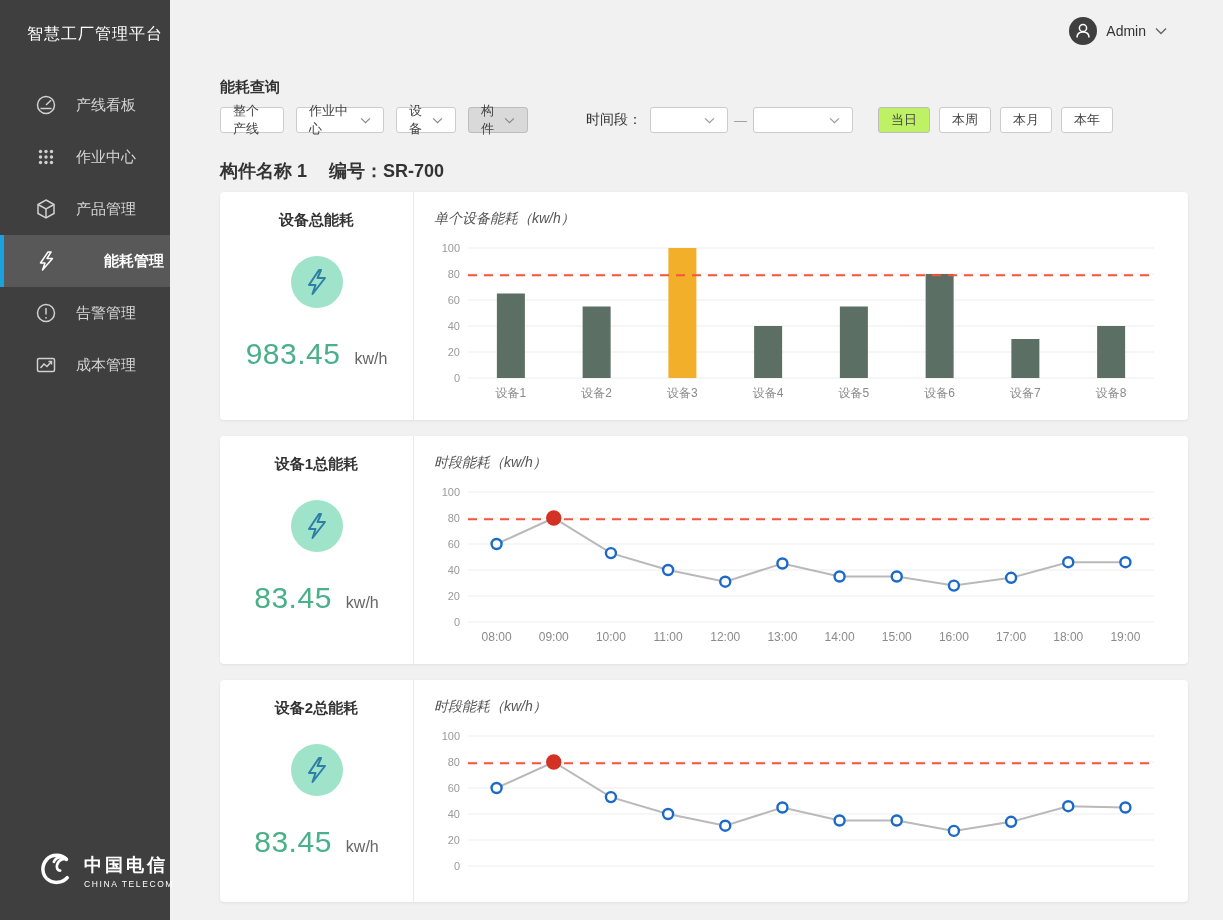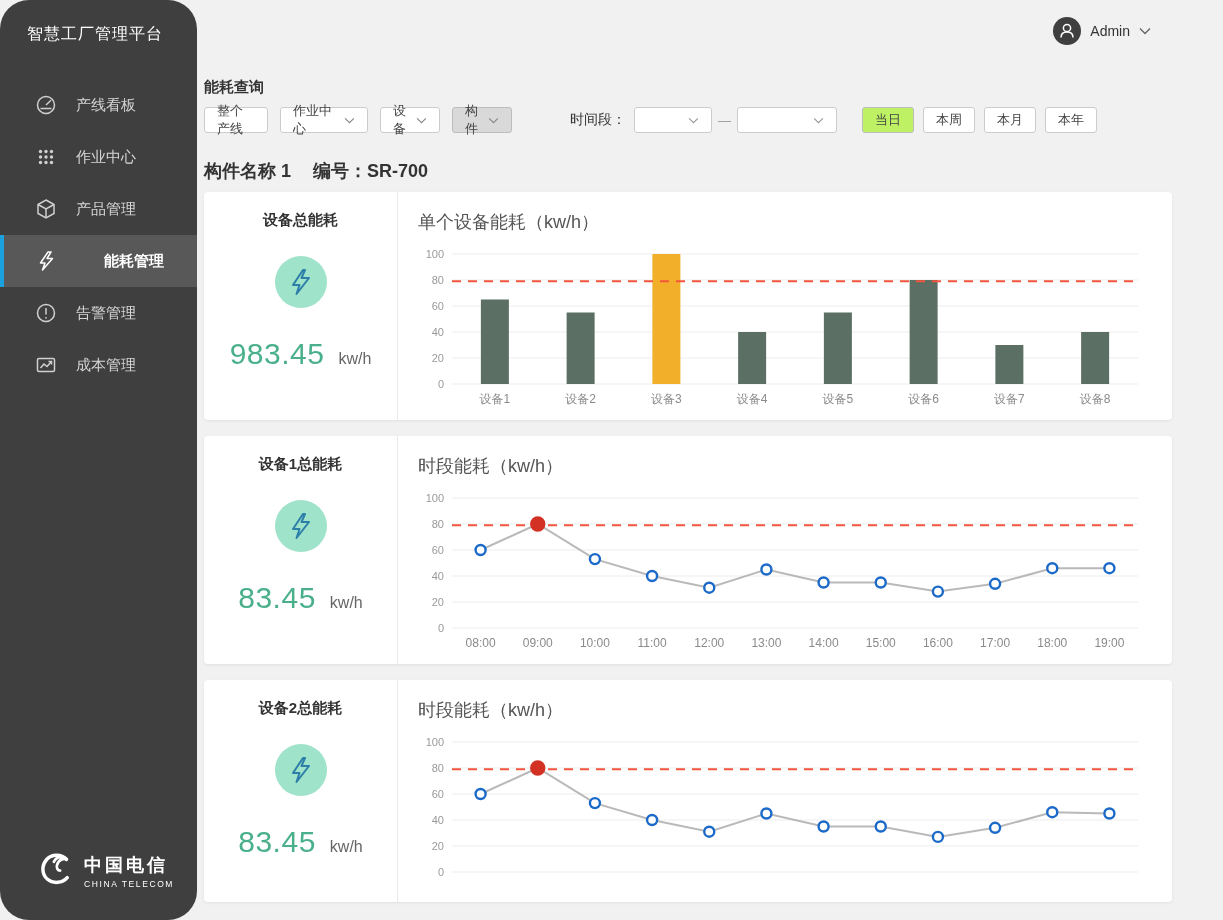--- a/index.html
+++ b/index.html
@@ -3,22 +3,22 @@
 <meta charset="utf-8">
 <style>
   * { margin:0; padding:0; box-sizing:border-box; }
   html,body { width:1223px; height:920px; overflow:hidden; }
   body {
     font-family:"Liberation Sans", "DejaVu Sans", sans-serif;
     background:#f1f1f1; color:#333; position:relative;
   }
   
   .sidebar {
-    position:absolute; left:0; top:0; width:197px; height:920px;
-    background:#3f3f3f; z-index:5;border-radius:29px;
+    position:absolute; left:0; top:0; width:170px; height:920px;
+    background:#3f3f3f; z-index:5;
   }
   .sidebar-title {
     color:#fff; font-size:16px; letter-spacing:1px;
     padding:24px 0 0 27px; font-weight:400;
   }
   .nav { margin-top:34px; }
   .nav-item {
     height:52px; display:flex; align-items:center; gap:18px;
     padding-left:30px; color:#d5d5d5; font-size:15px; cursor:pointer;
     border-left:4px solid transparent;
@@ -31,21 +31,21 @@
   }
   .nav-item.active svg { stroke:#fff; }
   .logo {
     position:absolute; bottom:28px; left:0; width:191px;
     display:flex; align-items:center; justify-content:center; gap:8px;padding-left:21px;
   }
   .logo-text { display:flex; flex-direction:column; }
   .logo-cn { color:#fff; font-size:18px; font-weight:bold; letter-spacing:3px; font-family:"Liberation Serif","DejaVu Serif",serif; }
   .logo-en { color:#fff; font-size:8.5px; letter-spacing:1.6px; margin-top:2px; }
   
-  .main { position:absolute; left:174px; top:0; width:1032px; height:788px; }
+  .main { position:absolute; left:190px; top:0; width:1032px; height:788px; }
   .topbar { height:62px; display:flex; align-items:center; justify-content:flex-end; padding-right:55px; }
   .user { display:flex; align-items:center; gap:9px; cursor:pointer; }
   .avatar { width:28px; height:28px; border-radius:50%; background:#3f3f3f; display:flex; align-items:center; justify-content:center; }
   .user-name { font-size:14px; color:#333; }
   .content { padding:0 34px 0 30px; }
   .page-heading { font-size:15px; font-weight:bold; color:#333; margin-top:16px; }
   
   .filter-row { display:flex; align-items:center; margin-top:10px; height:26px; }
   .btn, .select {
     height:26px; border:1px solid #ccc; border-radius:3px; background:#fff;
@@ -75,21 +75,21 @@
   .card-left { width:193px; flex:none; display:flex; flex-direction:column; align-items:center; }
   .card-title { font-size:15px; font-weight:bold; color:#333; margin-top:19px; }
   .icon-circle {
     width:52px; height:52px; border-radius:50%; background:var(--icon-circle);
     display:flex; align-items:center; justify-content:center; margin-top:26px;
   }
   .value-row { margin-top:29px; display:flex; align-items:baseline; gap:14px; }
   .value-num { font-size:30px; color:var(--teal-value); font-weight:500; letter-spacing:0.5px; }
   .value-unit { font-size:16px; color:#666; }
   .card-right { flex:1; border-left:1px solid #e9e9e9; padding:18px 25px 0 20px; }
-  .chart-title { font-size:18px; color:#555; }
+  .chart-title { font-size:14px; color:#555;font-style:italic; }
   .chart-box { margin-top:8px; }
   .chart-box svg { display:block; }
 </style>
 </head>
 <body>
 
 <aside class="sidebar">
   <div class="sidebar-title">智慧工厂管理平台</div>
   <nav class="nav" id="nav">
       <div class="nav-item">

